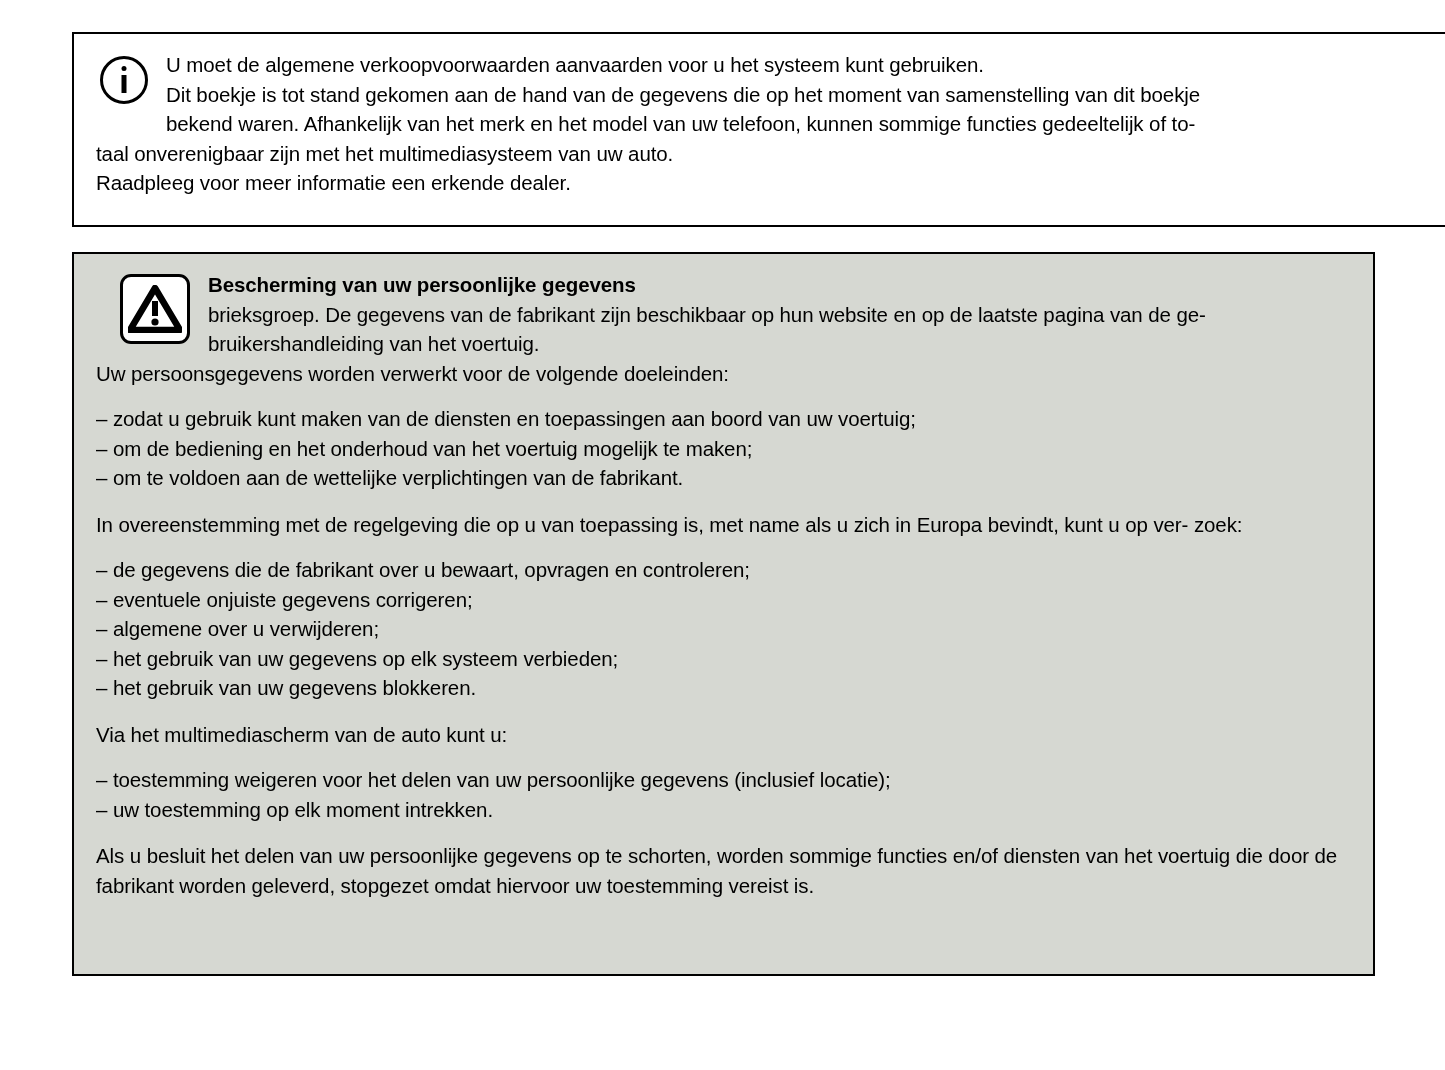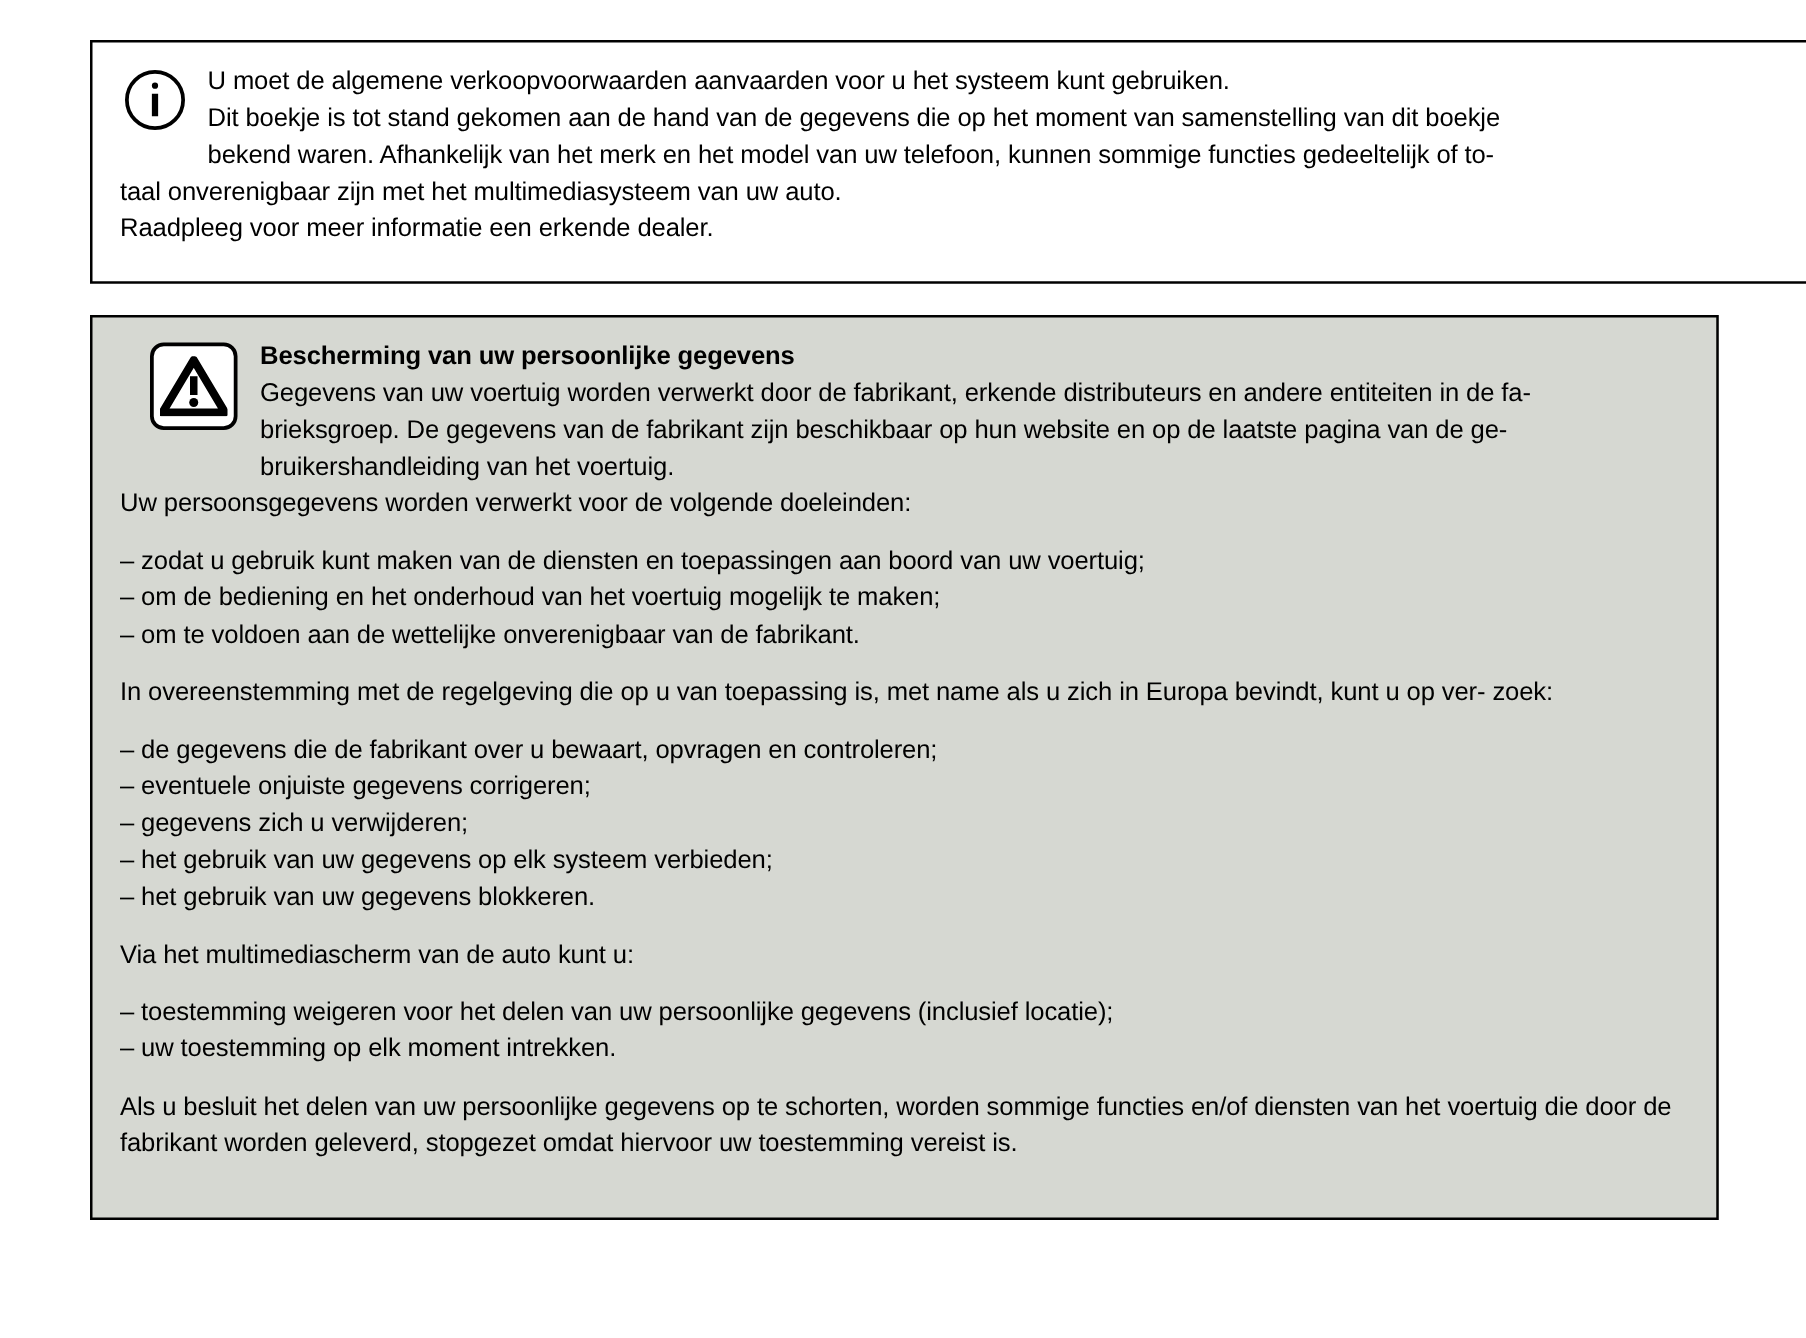--- a/index.html
+++ b/index.html
@@ -161,48 +161,47 @@
         <svg width="54" height="48" viewBox="0 0 54 48" aria-hidden="true">
           <polygon points="27,3 52,45 2,45" fill="none" stroke="#000000" stroke-width="6.5" stroke-linejoin="round"></polygon>
           <rect x="24" y="16" width="6" height="15" fill="#000000"></rect>
           <circle cx="27" cy="37" r="3.6" fill="#000000"></circle>
         </svg>
       </div>
     </div>
 
     <div class="body-text flow lead-lines">
       <span class="ln ind-w hdr">Bescherming van uw persoonlijke gegevens</span>
-      <span class="ln ind-w">Gegevens van uw voertuig worden verwerkt door de fabrikant, erkende distributeurs en andere entiteiten in de fa-</span>
       <span class="ln ind-w">brieksgroep. De gegevens van de fabrikant zijn beschikbaar op hun website en op de laatste pagina van de ge-</span>
       <span class="ln ind-w">bruikershandleiding van het voertuig.</span>
       <span class="ln flush">Uw persoonsgegevens worden verwerkt voor de volgende doeleinden:</span>
     </div>
 
     <div class="clear"></div>
     <div class="gap-s"></div>
 
     <div class="body-text bullets">
       <span class="bi">– zodat u gebruik kunt maken van de diensten en toepassingen aan boord van uw voertuig;</span>
       <span class="bi">– om de bediening en het onderhoud van het voertuig mogelijk te maken;</span>
-      <span class="bi">– om te voldoen aan de wettelijke onverenigbaar van de fabrikant.</span>
+      <span class="bi">– om te voldoen aan de wettelijke verplichtingen van de fabrikant.</span>
     </div>
 
     <div class="gap-t"></div>
 
     <div class="body-text">
       <span class="bi">In overeenstemming met de regelgeving die op u van toepassing is, met name als u zich in Europa bevindt, kunt u op ver-</span>
       <span class="bi">zoek:</span>
     </div>
 
     <div class="gap-s"></div>
 
     <div class="body-text bullets">
       <span class="bi">– de gegevens die de fabrikant over u bewaart, opvragen en controleren;</span>
       <span class="bi">– eventuele onjuiste gegevens corrigeren;</span>
-      <span class="bi">– gegevens zich u verwijderen;</span>
+      <span class="bi">– algemene over u verwijderen;</span>
       <span class="bi">– het gebruik van uw gegevens op elk systeem verbieden;</span>
       <span class="bi">– het gebruik van uw gegevens blokkeren.</span>
     </div>
 
     <div class="gap-t"></div>
 
     <div class="body-text">Via het multimediascherm van de auto kunt u:</div>
 
     <div class="gap-s"></div>
 

